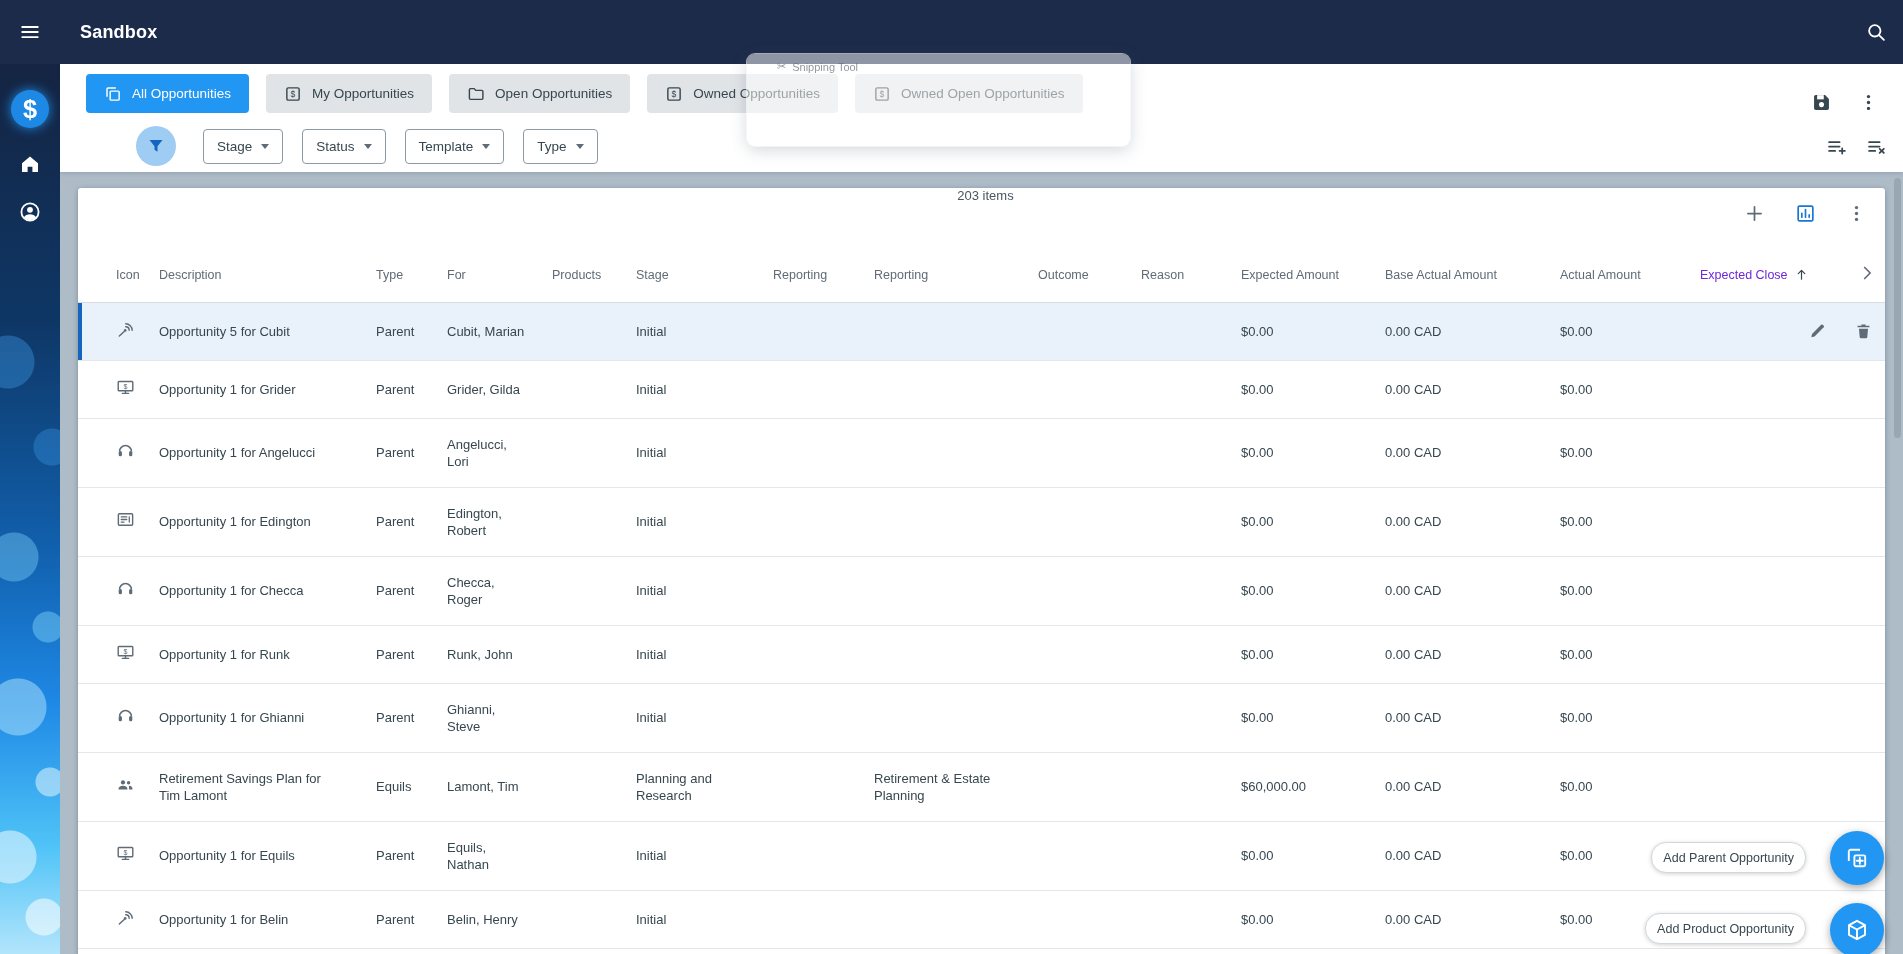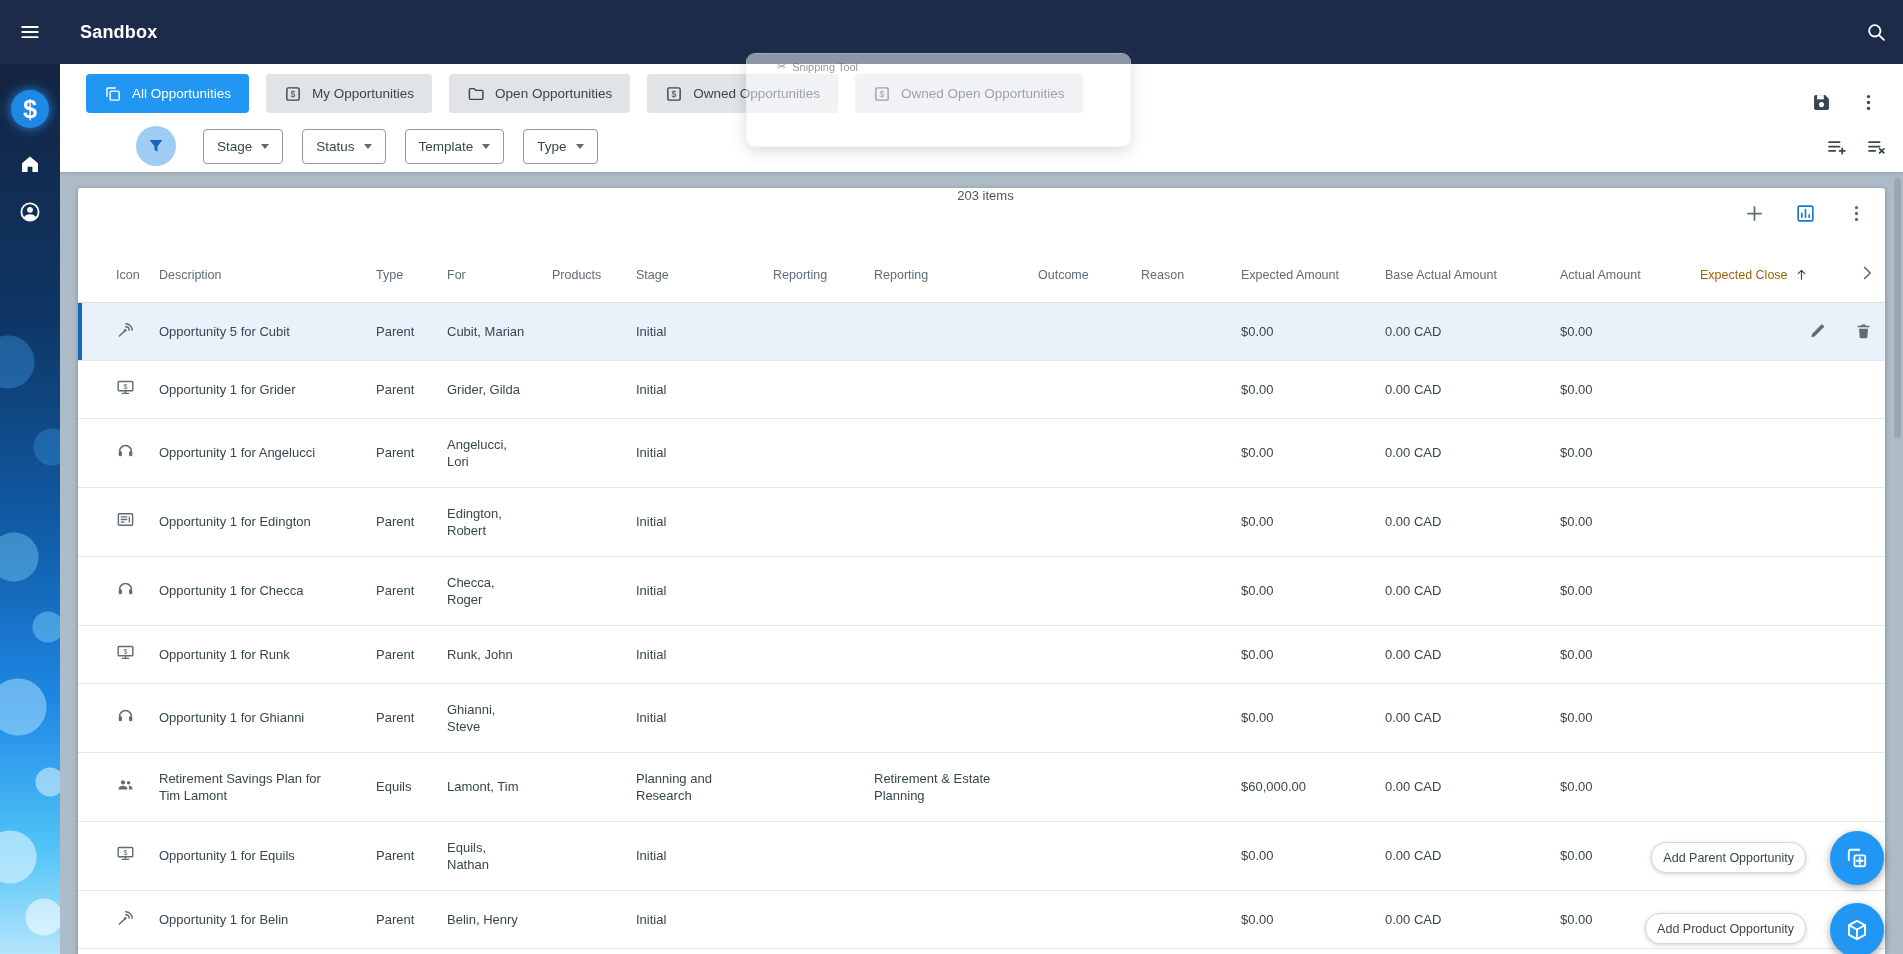--- a/index.html
+++ b/index.html
@@ -68,21 +68,21 @@
   .card{position:absolute;left:18px;top:16px;width:1807px;height:806px;background:#fff;border-radius:3px;box-shadow:0 1px 5px rgba(30,45,60,.35);overflow:hidden;}
   .card-head{height:60px;display:flex;align-items:center;padding:0 18px 0 26px;flex-direction:column;}
   .count-label{font-size:13px;color:#4a5560;}
   .card-head-actions{margin-left:auto;display:flex;align-items:center;gap:30px;}
   .card-head-actions .tool-ic{color:#5f6b76;}
   .card-head-actions .chart-btn{color:#1976d2;}
 
   table.grid{border-collapse:collapse;table-layout:fixed;width:1807px;}
   .grid th{font-weight:400;font-size:12.5px;color:#5f6b76;text-align:left;height:54px;border-bottom:1px solid #d9dde1;padding:0 12px 0 0;white-space:nowrap;vertical-align:middle;}
   .grid th:first-child,.grid td:first-child{padding-left:38px;margin-left:42px;}
-  .grid th.sorted{color:#a16207;}
+  .grid th.sorted{color:#6d28d9;}
   .grid td{font-size:13px;color:#37474f;padding:17px 12px 17px 0;height:51px;border-bottom:1px solid #e4e7ea;vertical-align:middle;white-space:pre-line;line-height:17px;}
   .grid .cell-icon{color:#5f6b76;}
   .row-icon{width:19px;height:19px;}
   tr.selected td{background:var(--selected-row-bg);}
   tr.selected td:first-child{box-shadow:inset 4px 0 0 var(--selected-row-border);}
   .sort-arrow{vertical-align:-3px;margin-left:6px;color:#37474f;}
   .th-scroll{color:#5f6b76;cursor:pointer;}
   .cell-end{position:relative;}
   .row-actions{position:absolute;right:12px;top:50%;transform:translateY(-50%);display:flex;gap:27px;color:#5f6b76;}
   .action-btn{width:19px;height:19px;display:inline-flex;cursor:pointer;}

